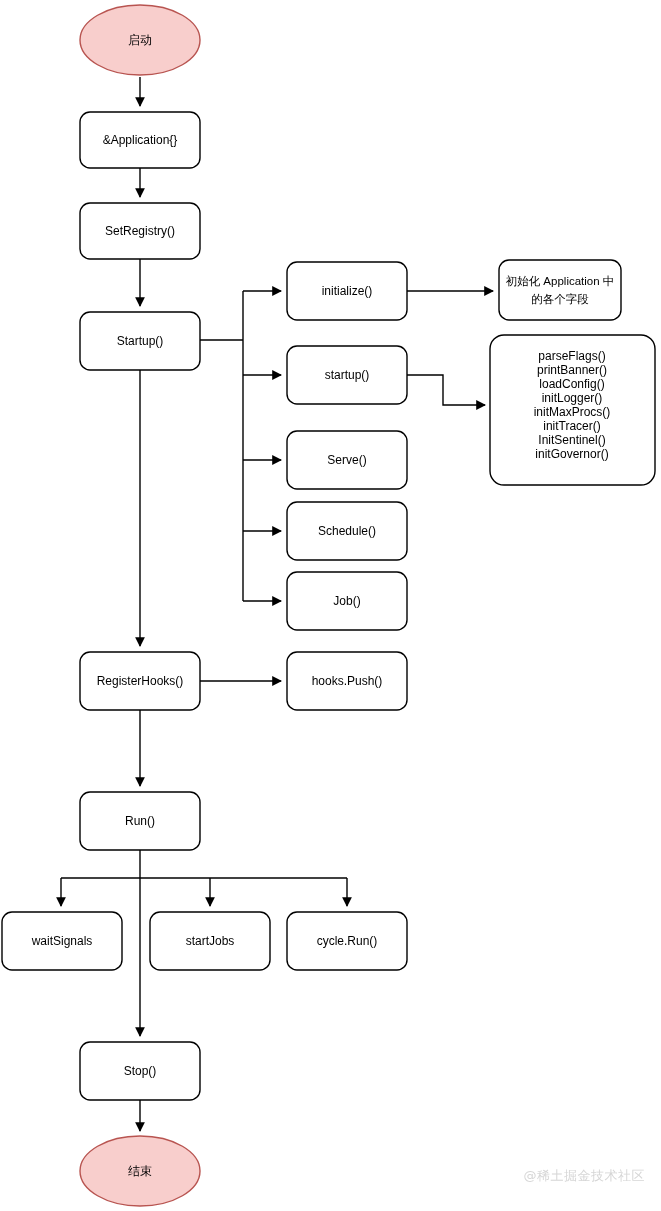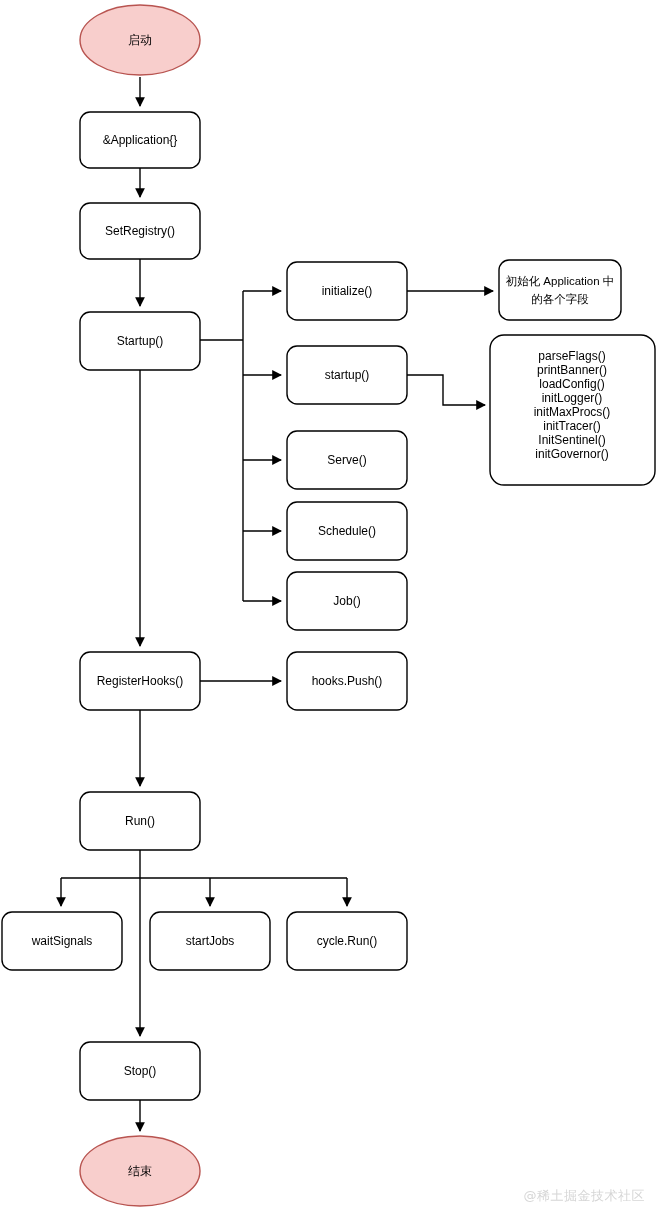--- a/index.html
+++ b/index.html
@@ -43,21 +43,21 @@
     font-size: 11.5px;
   }
   .edge {
     fill: none;
     stroke: #000000;
     stroke-width: 1.4;
   }
   .watermark {
     position: absolute;
     right: 16px;
-    bottom: 6px;
+    bottom: 26px;
     font-family: "DejaVu Sans", "Liberation Sans", sans-serif;
     font-size: 13px;
     color: #d6d6d6;
     letter-spacing: 0.5px;
     user-select: none;
     white-space: nowrap;
   }
 </style>
 </head>
 <body>

